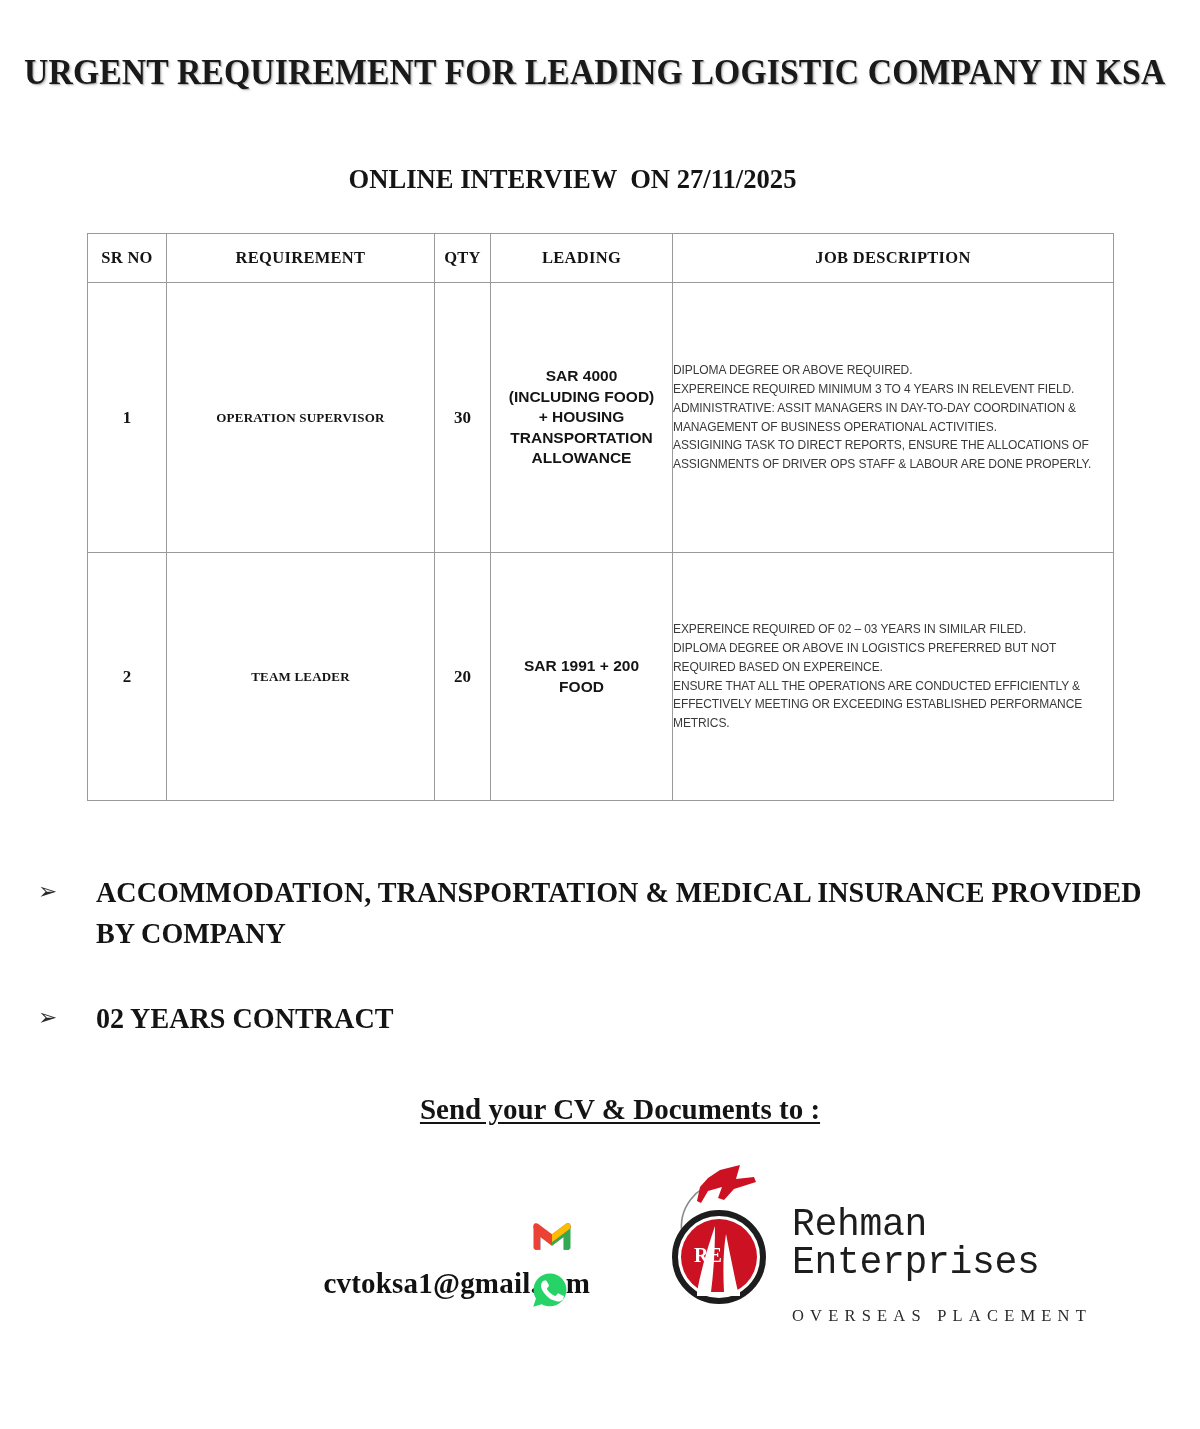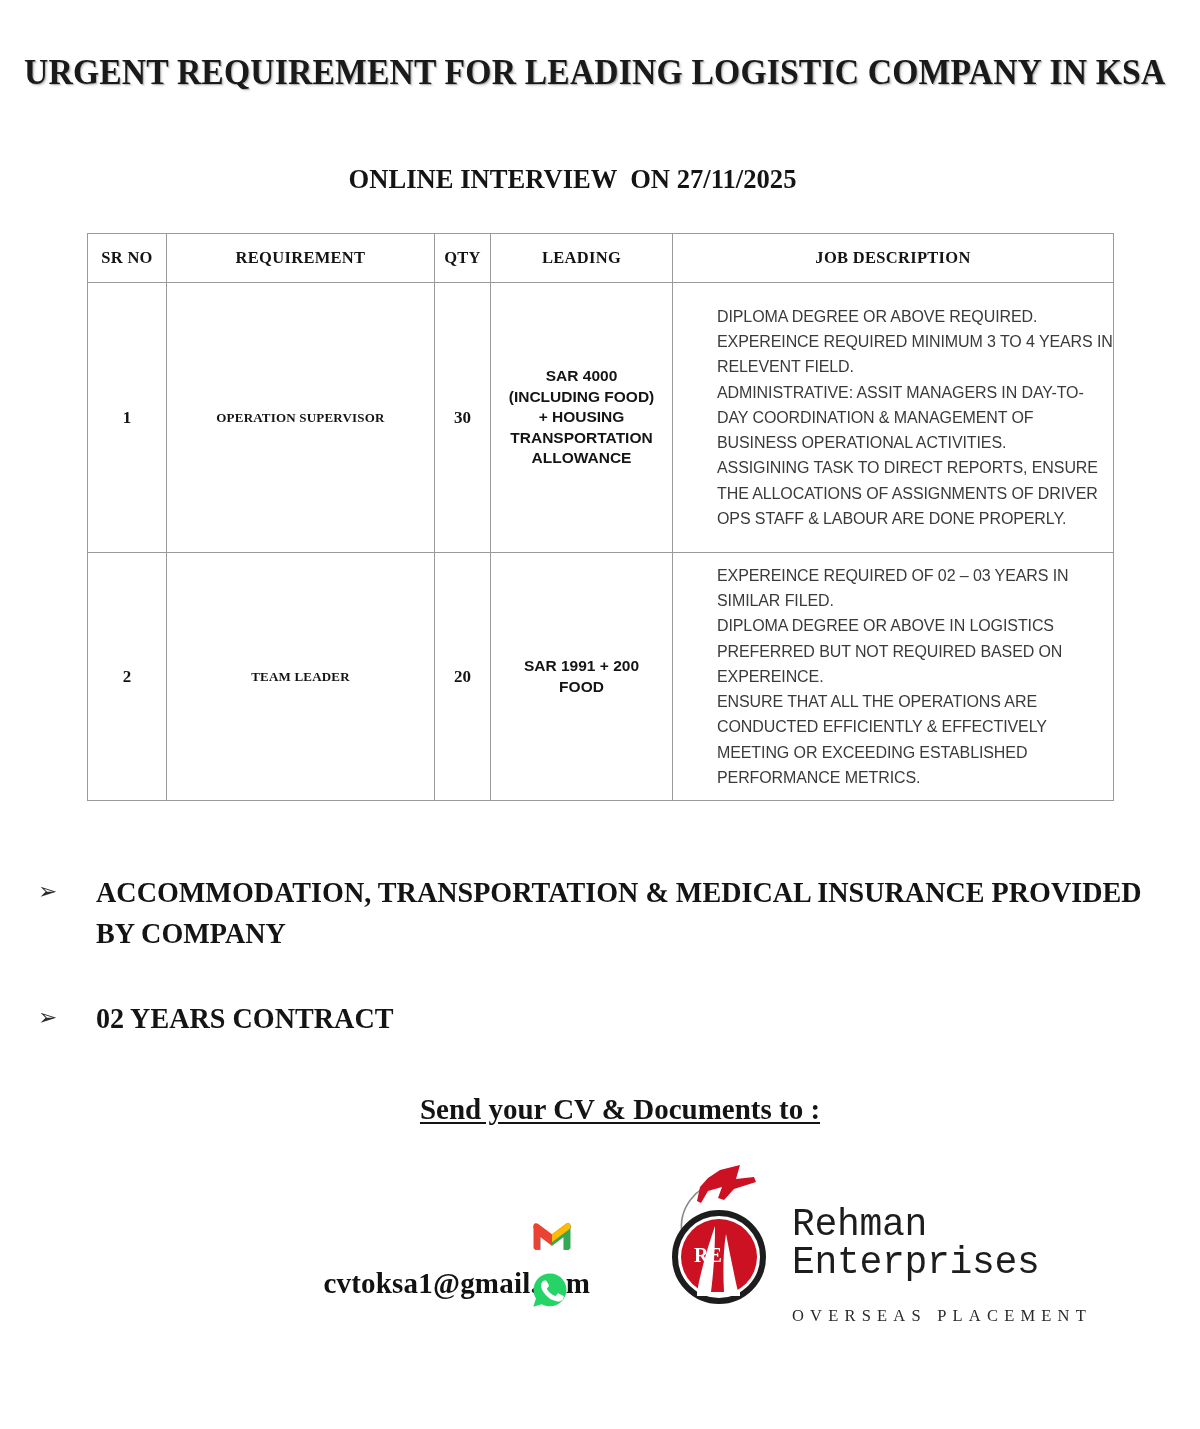--- a/index.html
+++ b/index.html
@@ -105,26 +105,25 @@
     font-family: Liberation Sans, sans-serif;
     font-weight: bold;
     font-size: 15.5px;
     line-height: 1.32;
     color: #141414;
     padding: 4px 6px;
   }
   .desc-text {
     font-family: "Liberation Sans", sans-serif;
     font-weight: normal;
-    font-size: 16px;
+    font-size: 12px;
     line-height: 1.58;
     color: #3a3a3a;
     white-space: pre-line;
     letter-spacing: -0.1px;
-    margin-left: 44px;
   }
   .row1 { height: 270px; }
   .row2 { height: 248px; }
 
   
   .bullets {
     position: absolute;
     left: 38px;
     top: 872px;
     width: 1140px;

